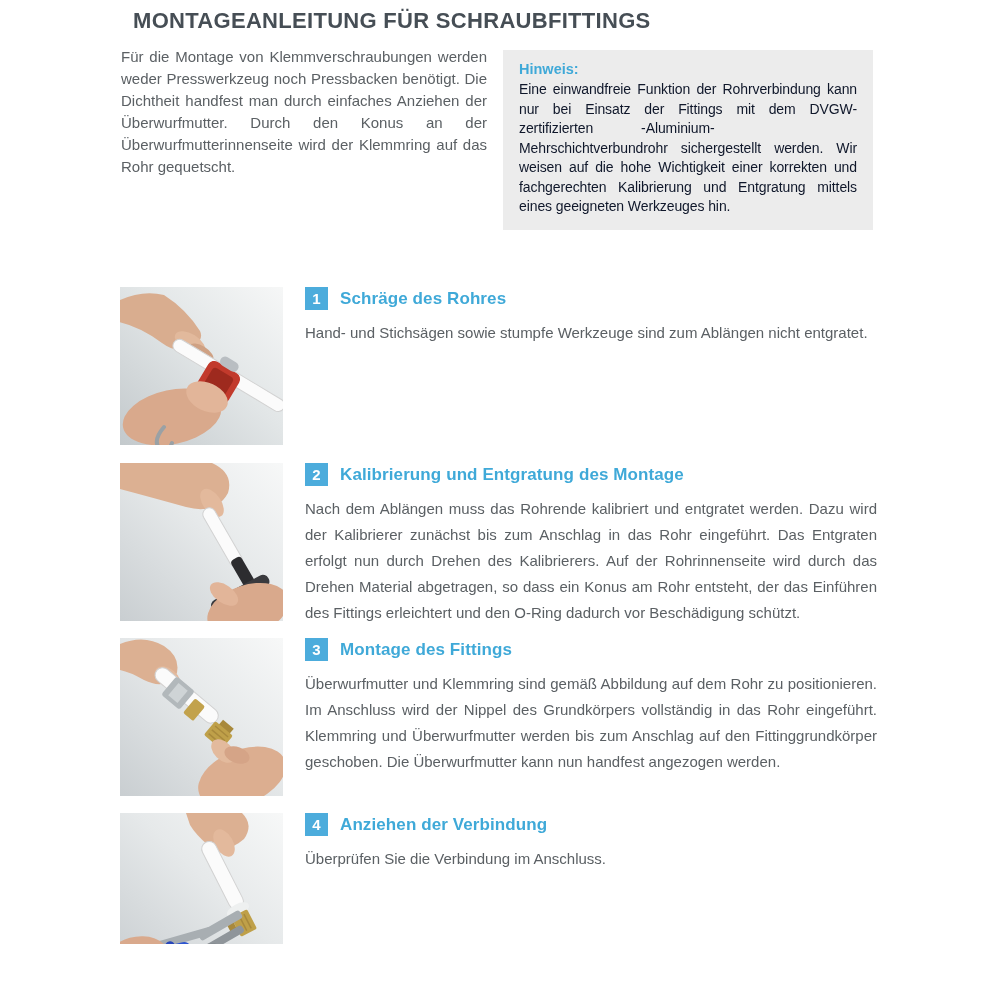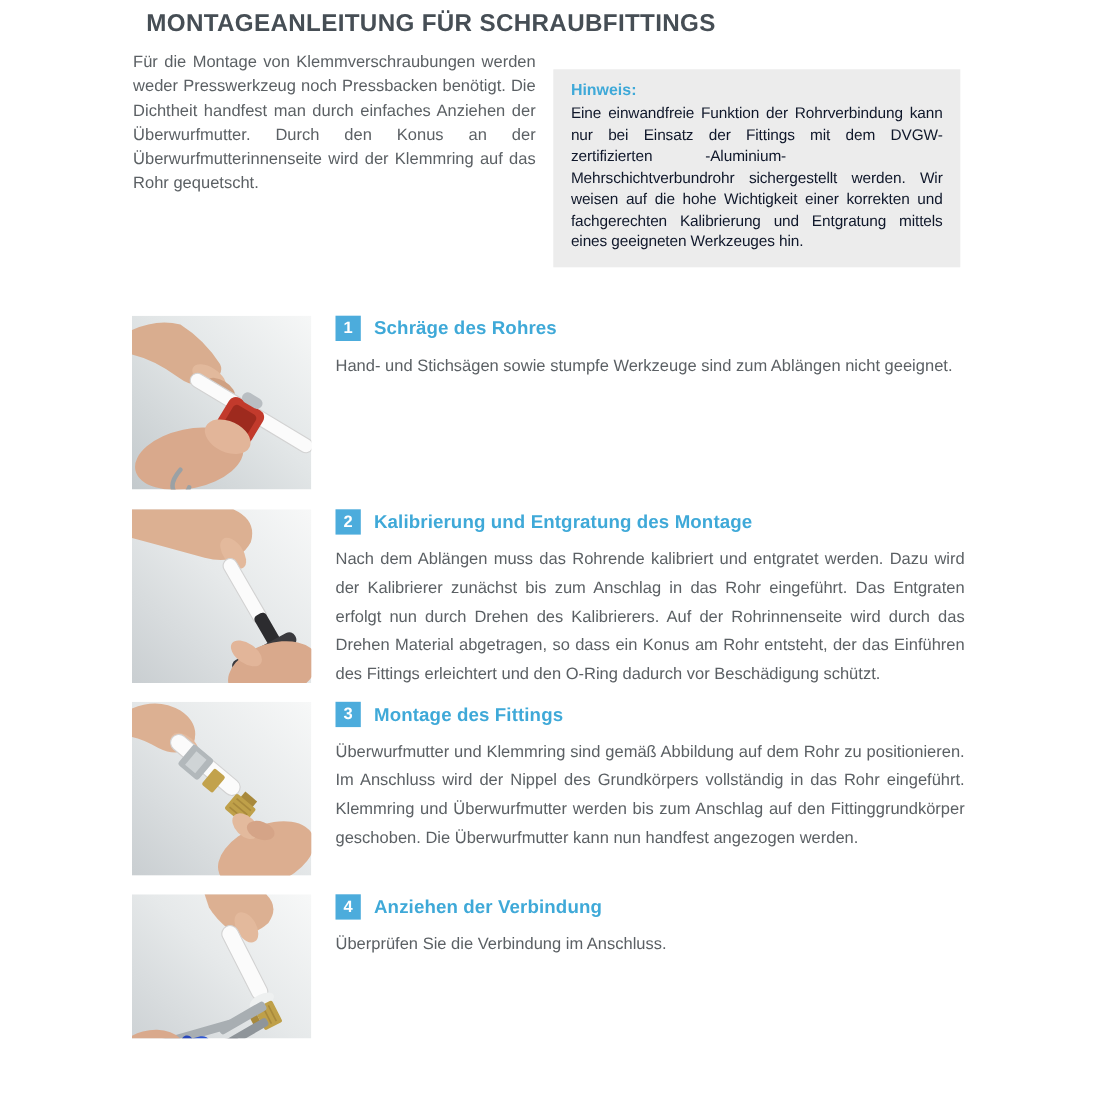--- a/index.html
+++ b/index.html
@@ -3,21 +3,21 @@
 <meta charset="utf-8">
 <style>
   html,body{margin:0;padding:0;background:#fff;}
   .page{position:relative;width:1000px;height:944px;background:#ffffff;overflow:hidden;
         font-family:"Liberation Sans","DejaVu Sans",sans-serif;color:#5b6064;}
   .title{position:absolute;left:133px;top:8px;margin:0;font-size:22px;font-weight:700;
          letter-spacing:.3px;color:#464e55;}
   .intro{position:absolute;left:121px;top:46px;width:366px;margin:0;font-size:15px;
          line-height:22px;text-align:justify;color:#5b6064;}
   .note-box{position:absolute;left:503px;top:50px;width:370px;min-height:146px;
-            background:#ececec;box-sizing:border-box;padding:11px 16px 13px;margin-top:13px;}
+            background:#ececec;box-sizing:border-box;padding:11px 16px 13px;}
   .note-label{font-size:14.5px;font-weight:700;color:#3fa9d8;margin:0 0 3px;}
   .note-body{margin:0;font-size:14px;line-height:19.5px;letter-spacing:-.1px;
              text-align:justify;color:#0f172a;}
   .gap-spacer{display:inline-block;width:48px;height:1px;}
   .step{position:absolute;left:120px;width:757px;display:flex;align-items:flex-start;}
   #step-1{top:287px}#step-2{top:463px}#step-3{top:638px}#step-4{top:813px}
   .photo{width:163px;height:158px;flex:none;}
   .photo svg{display:block;width:163px;height:158px;}
   .step-text{margin-left:22px;width:572px;}
   .step-header{display:flex;align-items:center;height:23px;}
@@ -64,21 +64,21 @@
         <ellipse cx="52" cy="130" rx="50" ry="27" fill="#d9a98c" transform="rotate(-12 52 130)"></ellipse>
         <ellipse cx="87" cy="110" rx="22" ry="14" fill="#e2b599" transform="rotate(25 87 110)"></ellipse>
         <path d="M44 140 q-12 14 -4 22 q7 6 12 -6" fill="none" stroke="#9aa1a5" stroke-width="4" stroke-linecap="round"></path>
       </svg>
     </div>
     <div class="step-text">
       <div class="step-header">
         <span class="badge">1</span>
         <h2 class="step-title">Schräge des Rohres</h2>
       </div>
-      <p>Hand- und Stichsägen sowie stumpfe Werkzeuge sind zum Ablängen nicht geeignet.</p>
+      <p>Hand- und Stichsägen sowie stumpfe Werkzeuge sind zum Ablängen nicht entgratet.</p>
     </div>
   </section>
 
   <section class="step" id="step-2">
     <div class="photo">
       <svg viewBox="0 0 163 158">
         <defs>
             <linearGradient id="g2" x1="0" y1="1" x2="1" y2="0">
           <stop offset="0" stop-color="#c9ced1"></stop>
               <stop offset=".55" stop-color="#e6e9ea"></stop>

